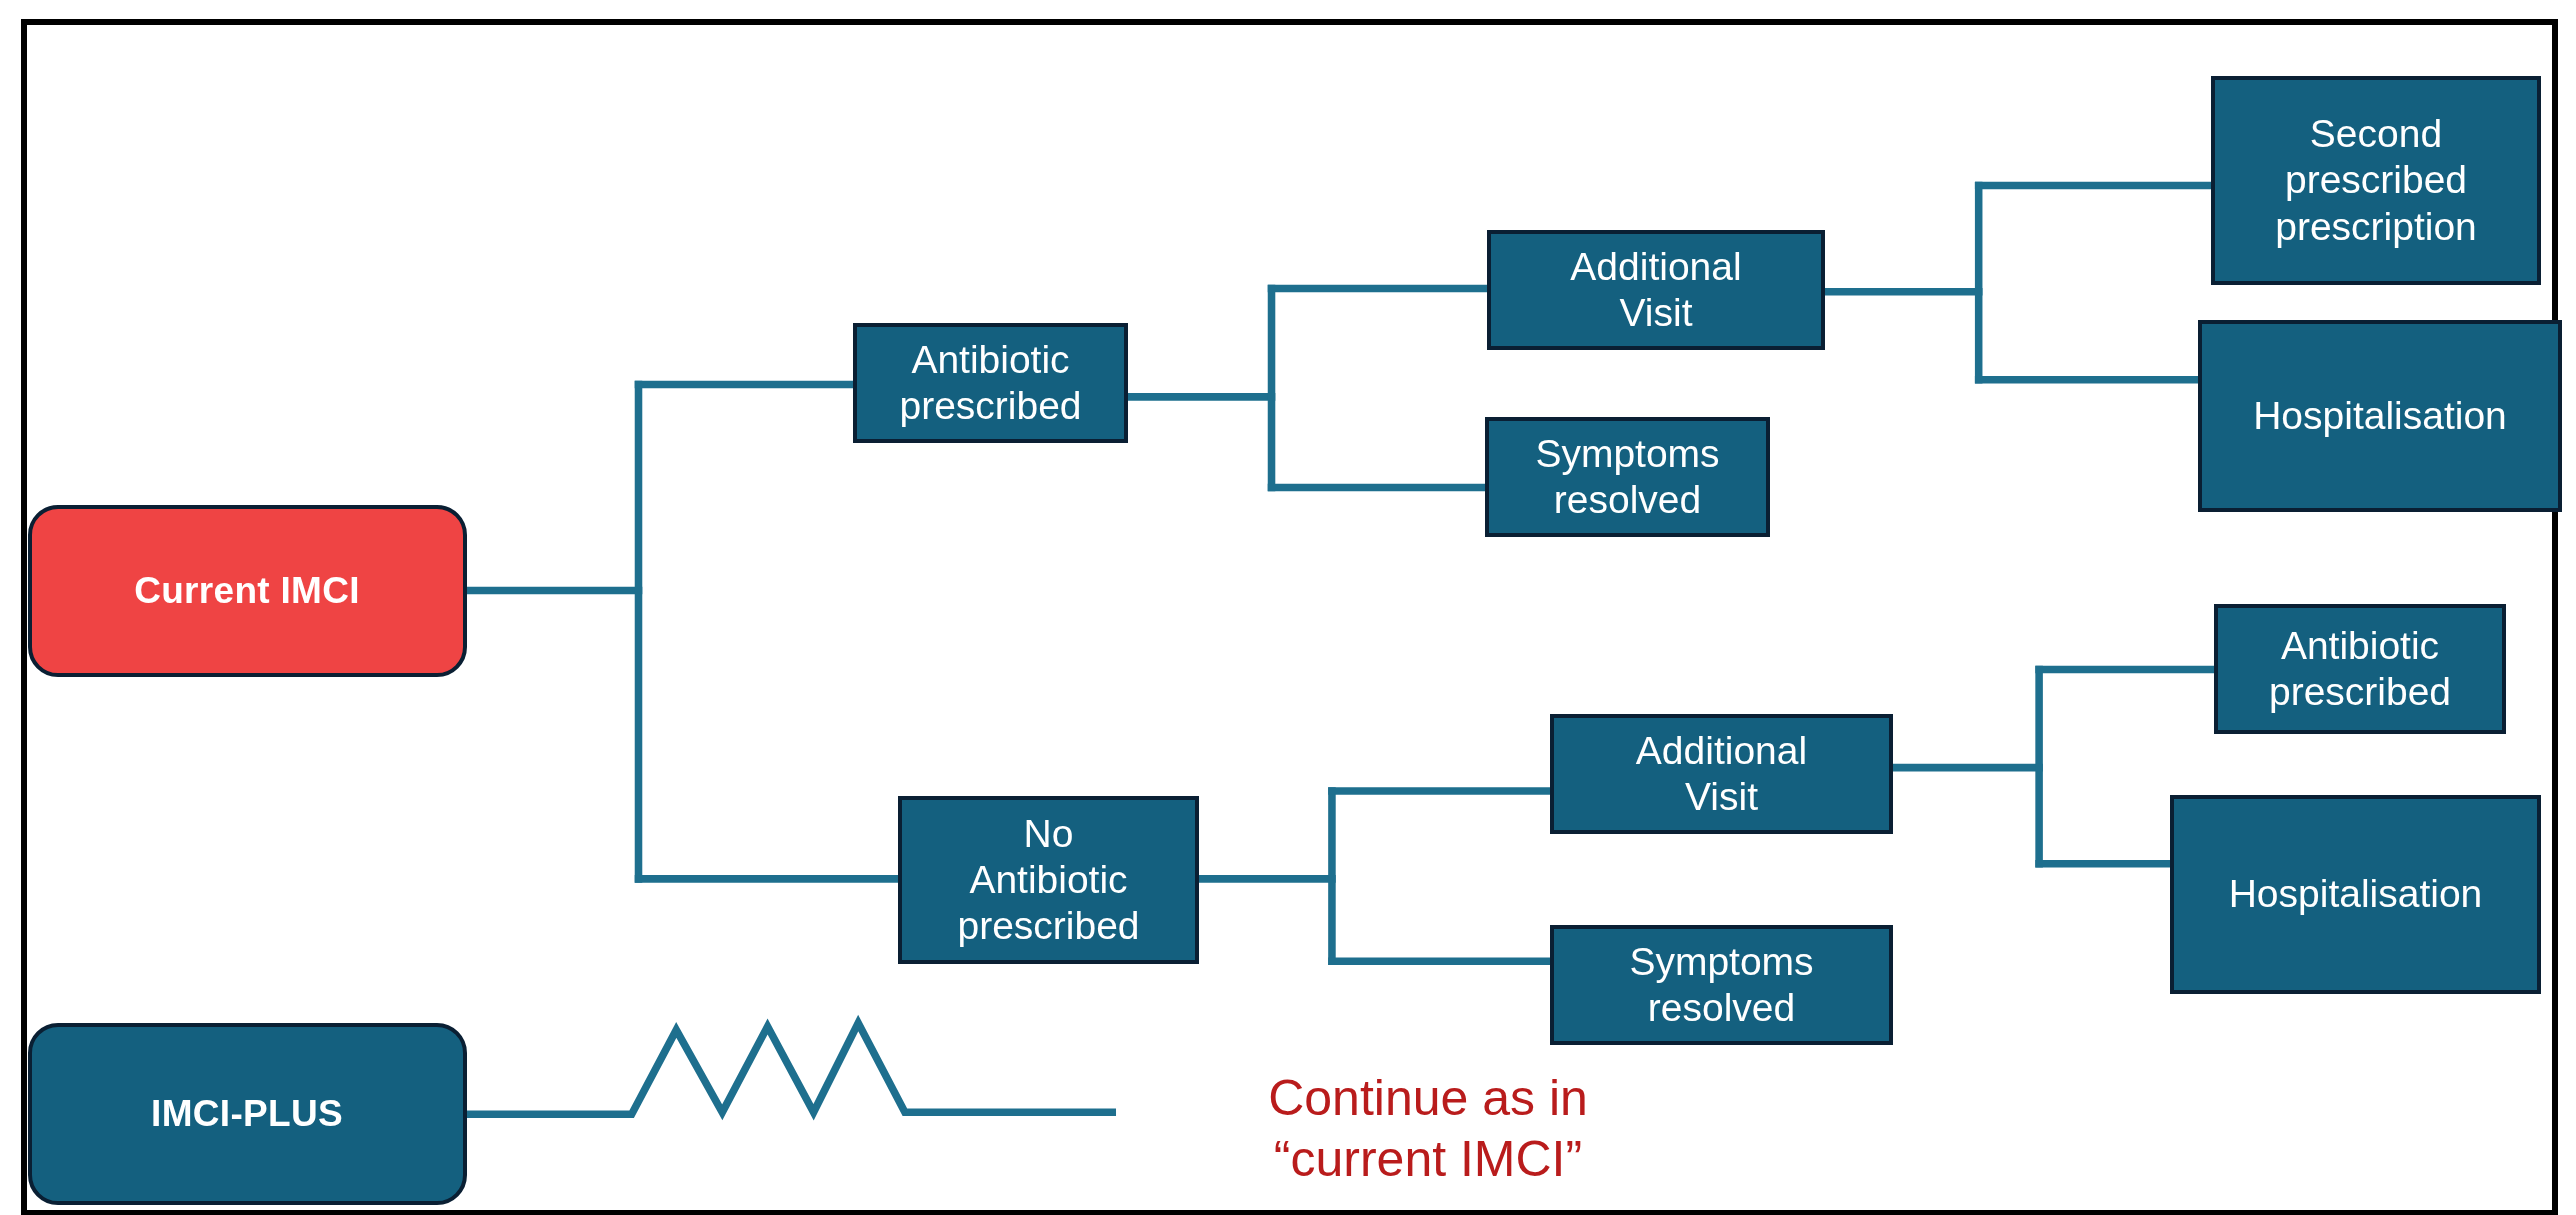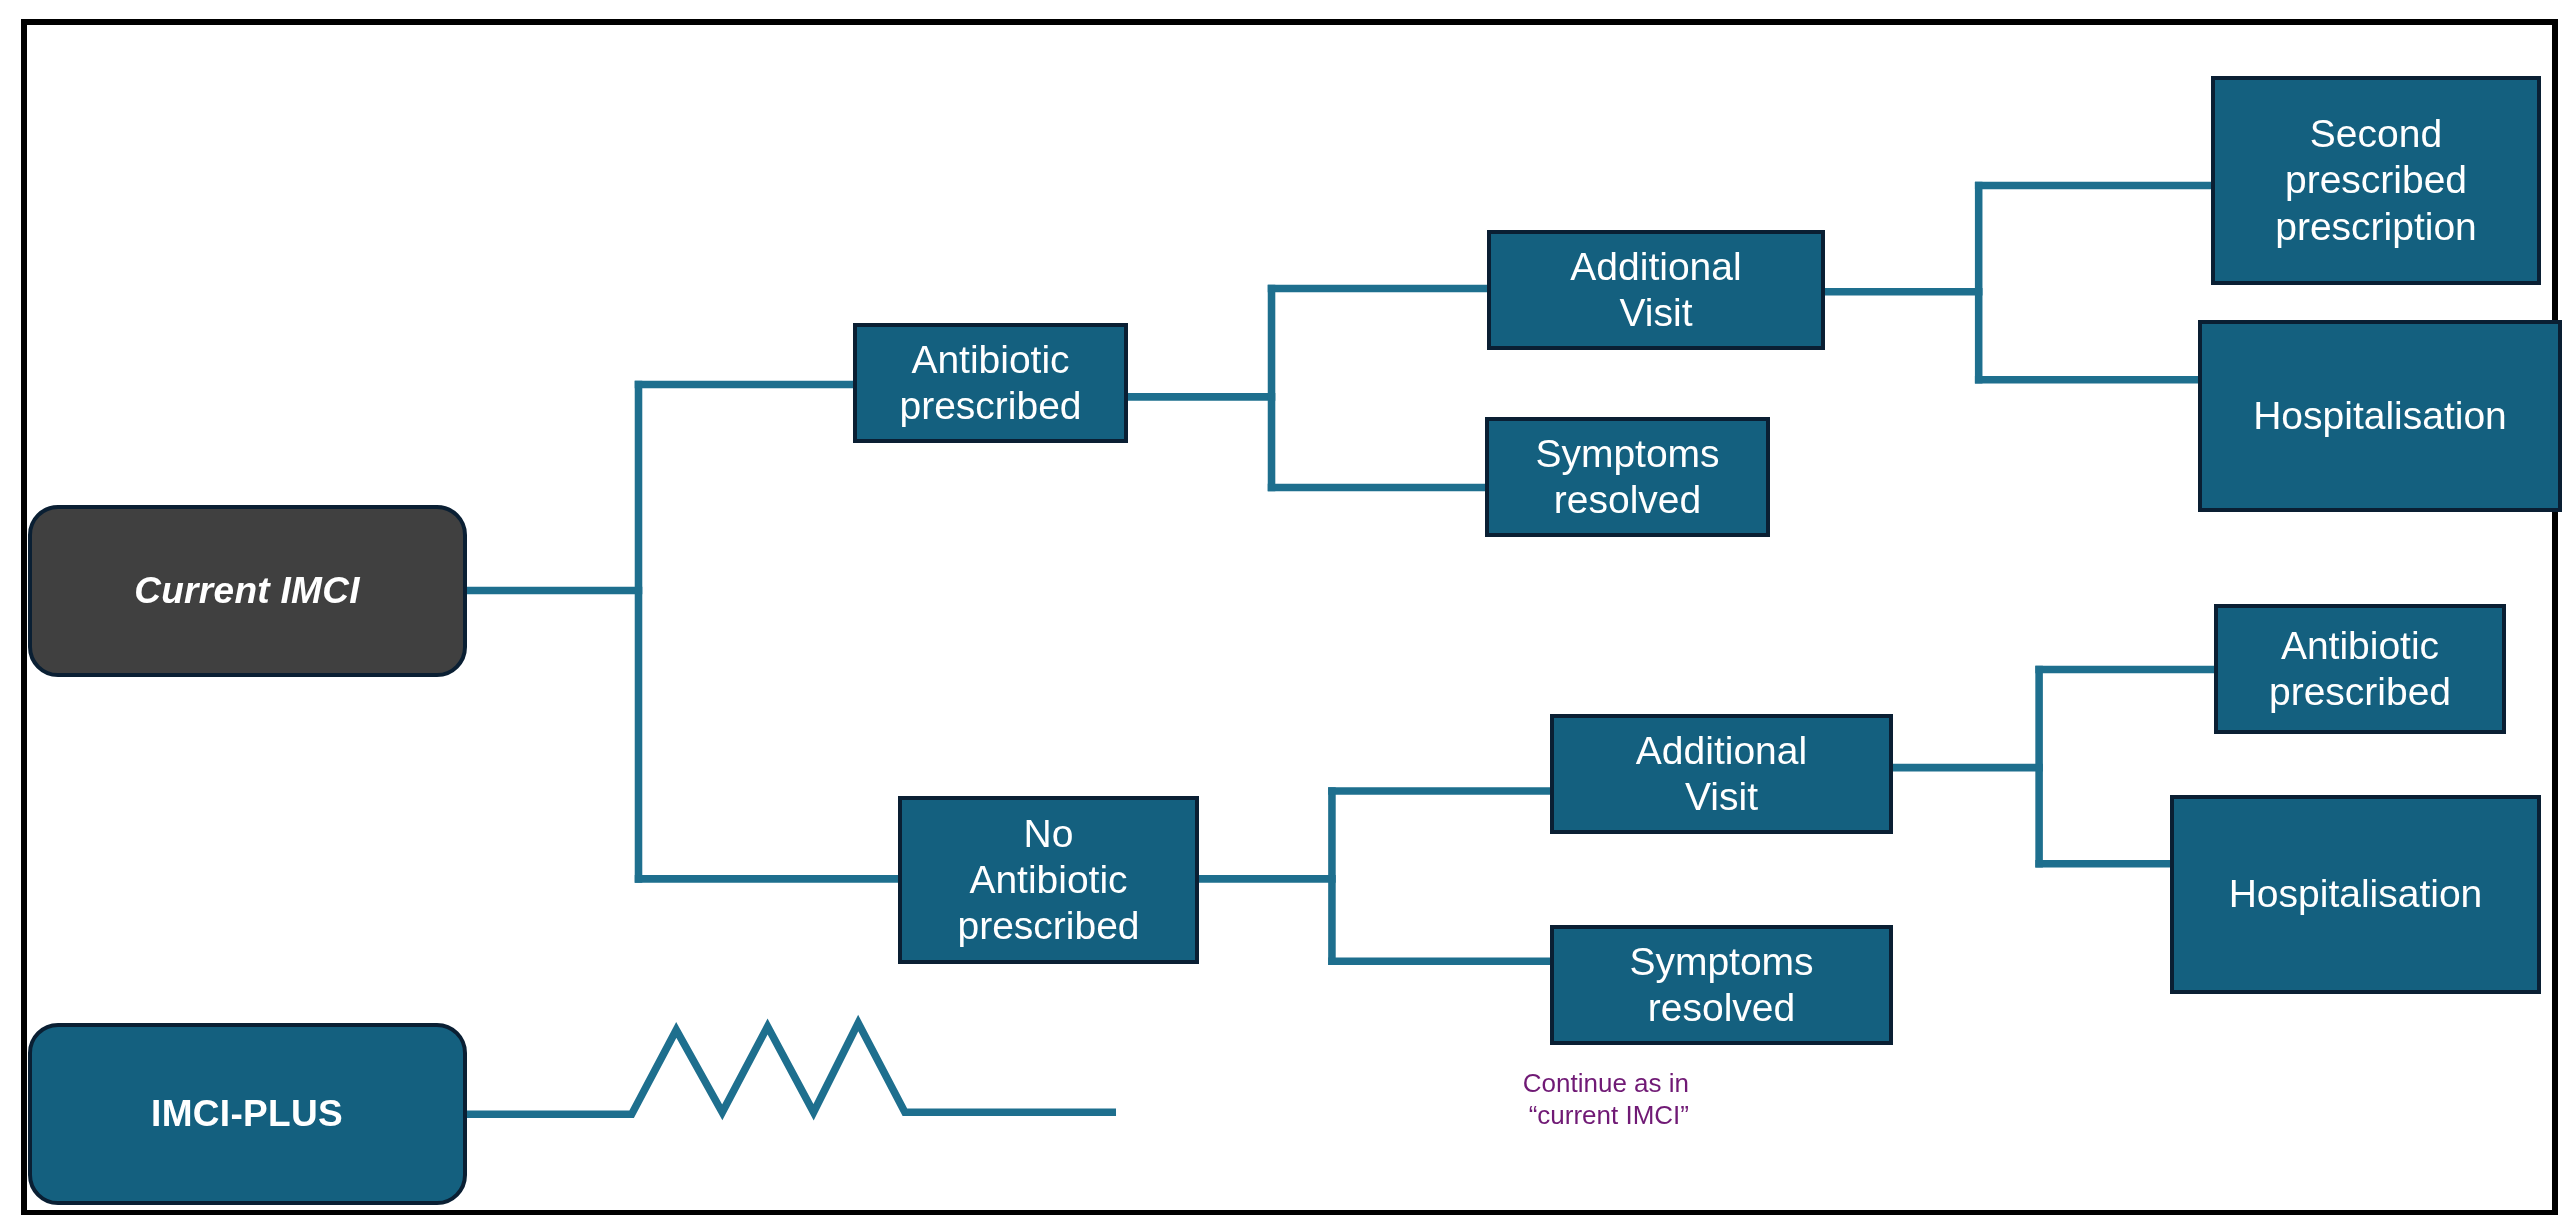--- a/index.html
+++ b/index.html
@@ -67,32 +67,31 @@
   }
   
   .node.rounded {
     border-radius: 30px;
     border: 4.8px solid #0A1F33;
     font-size: 37px;
     font-weight: bold;
     letter-spacing: 0.3px;
   }
   .node.rounded.light {
-    background: #404040;
-    font-style: italic;
+    background: #ef4444;
   }
   .node.rounded.dark {
     background: #14607F;
   }
   .caption {
     position: absolute;
-    color: #701a75;
-    font-size: 26px;
+    color: #b91c1c;
+    font-size: 50px;
     line-height: 1.22;
-    text-align: right;
+    text-align: center;
     white-space: pre-line;
     font-weight: 400;
   }
 </style>
 </head>
 <body>
 
 <div id="canvas">
   <div id="frame"></div>
 

